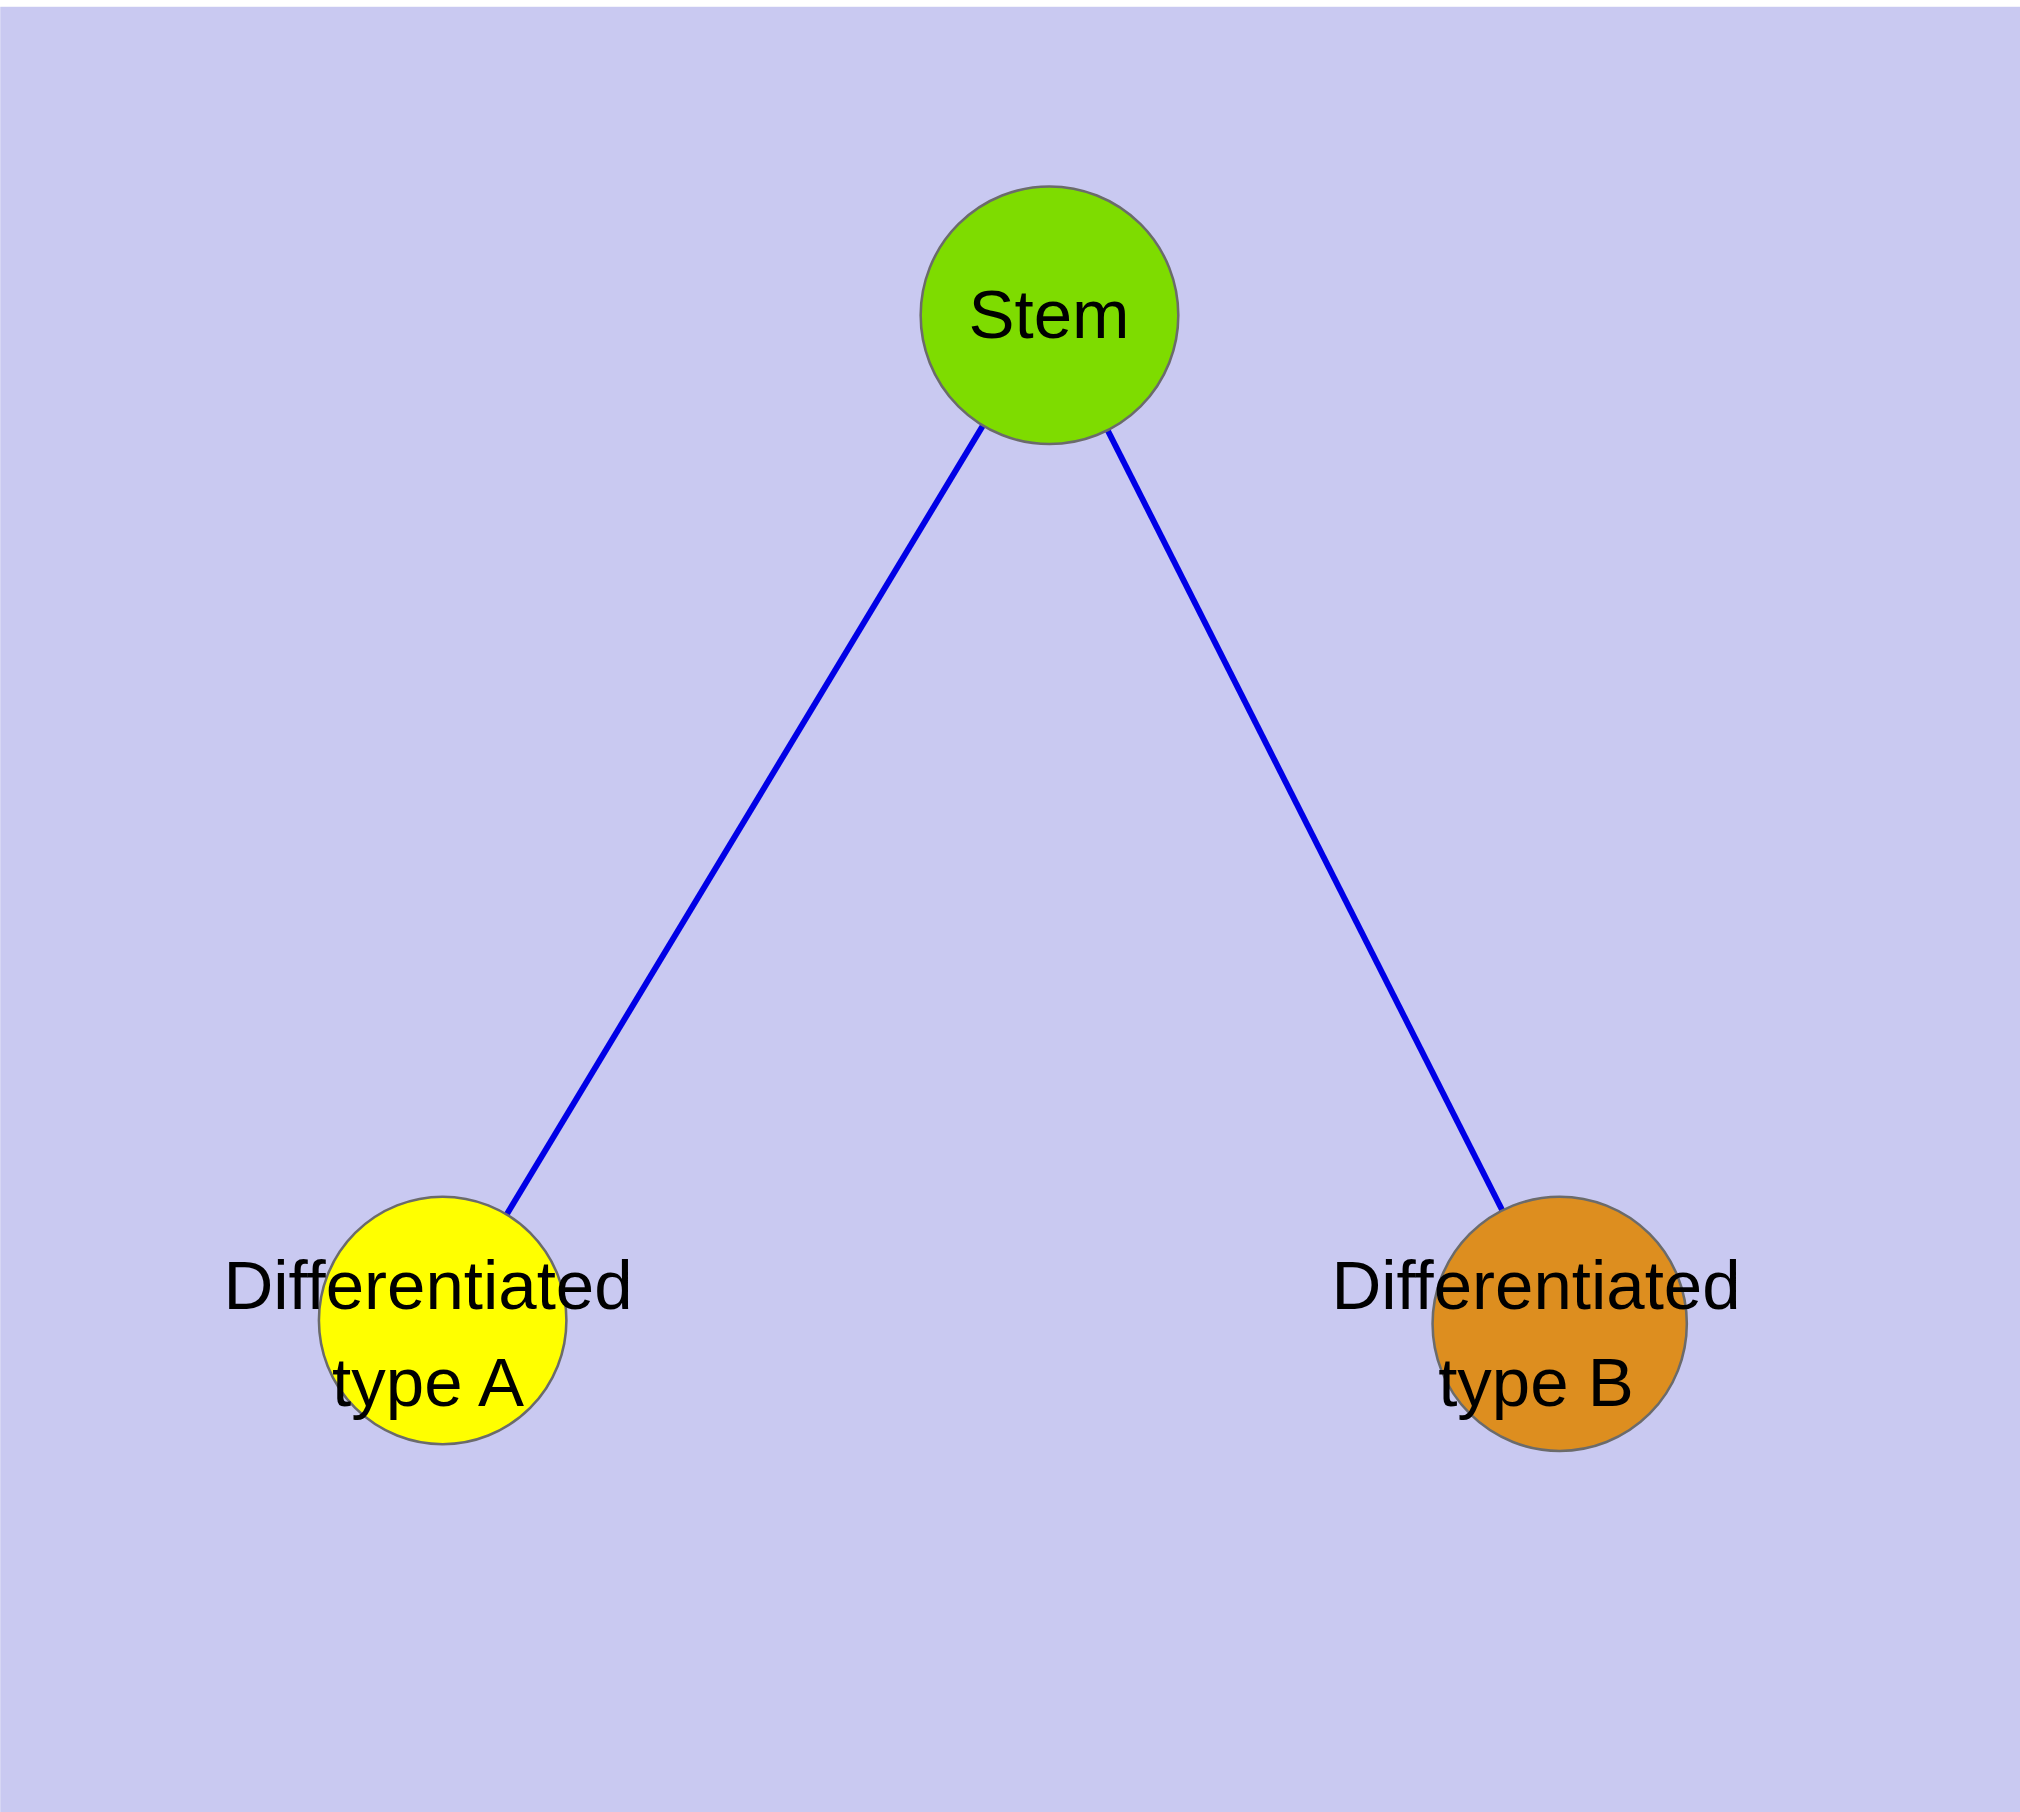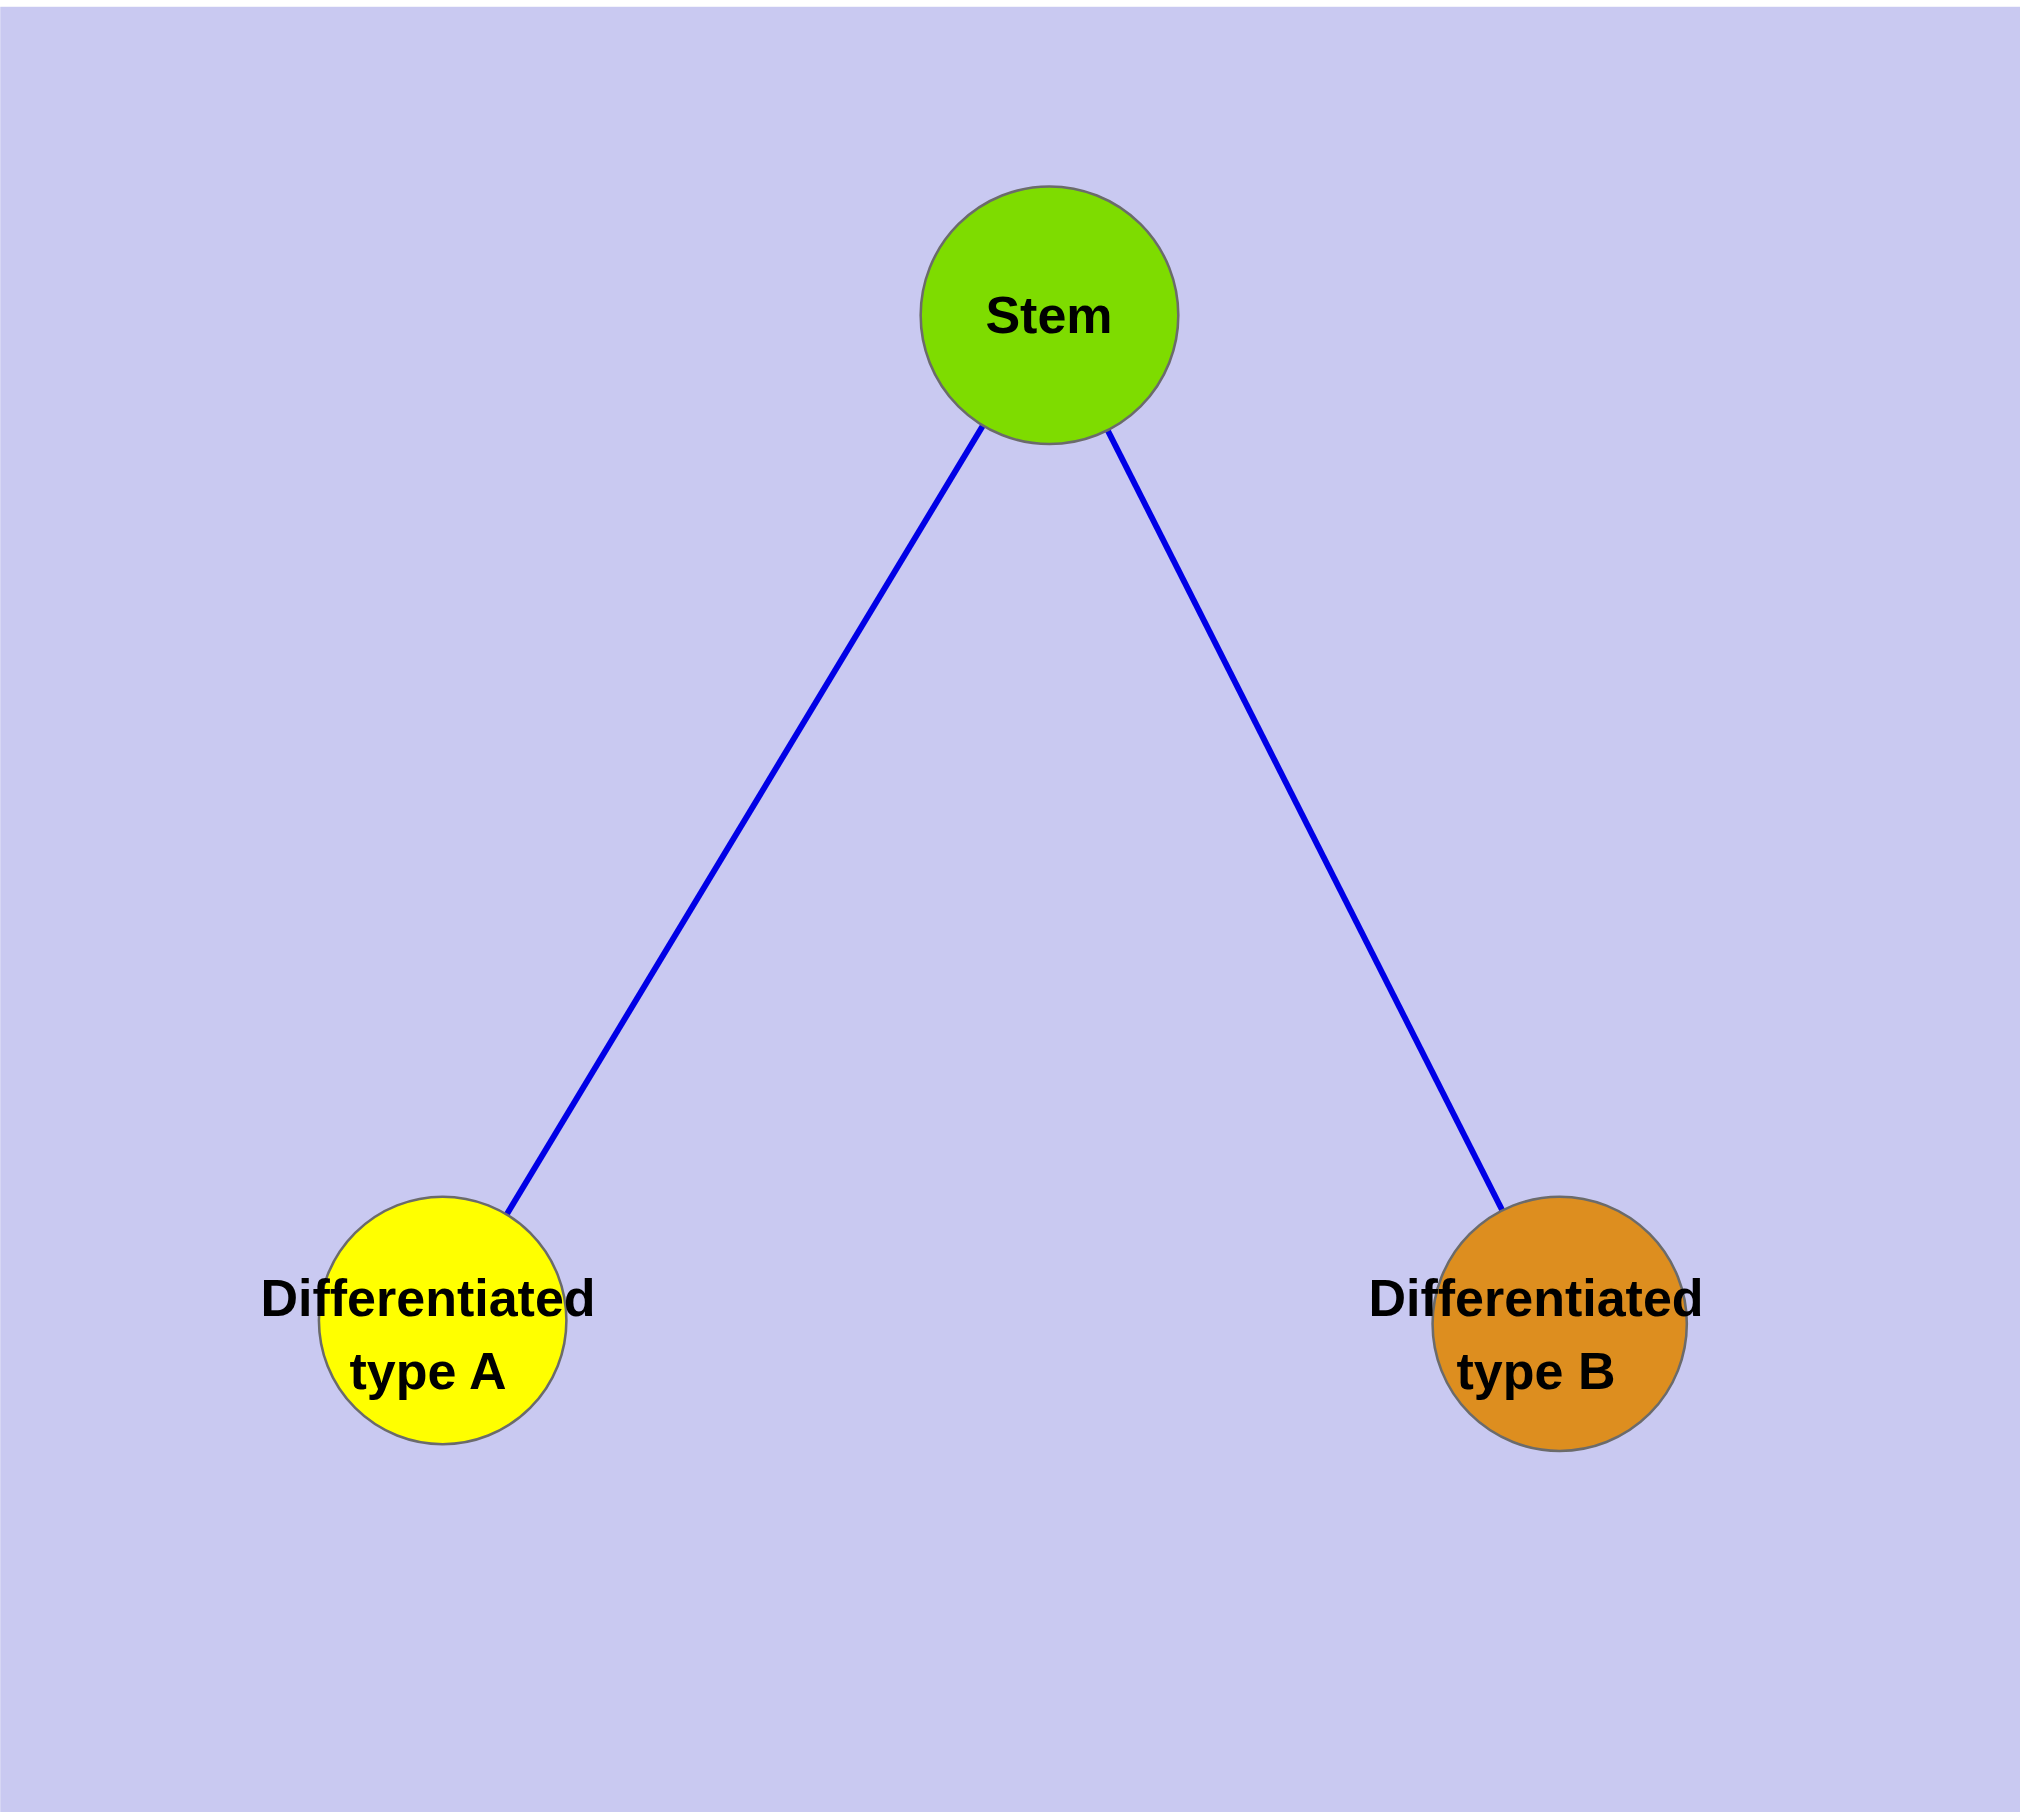--- a/index.html
+++ b/index.html
@@ -19,22 +19,22 @@
   .canvas svg {
     position: absolute;
     left: 0;
     top: 0;
     display: block;
   }
   .node-label {
     position: absolute;
     transform: translate(-50%, -50%);
     color: #000000;
-    font-weight: bold;
-    font-size: 52px;
+    font-weight: normal;
+    font-size: 69px;
     line-height: 1.4;
     text-align: center;
     white-space: pre-line;
     letter-spacing: 0px;
   }
 </style>
 </head>
 <body>
 
 <div class="canvas">

